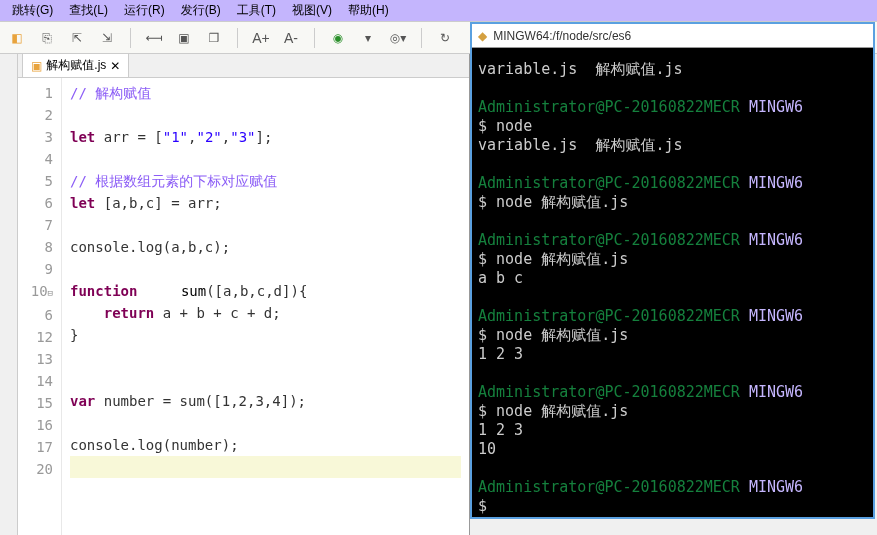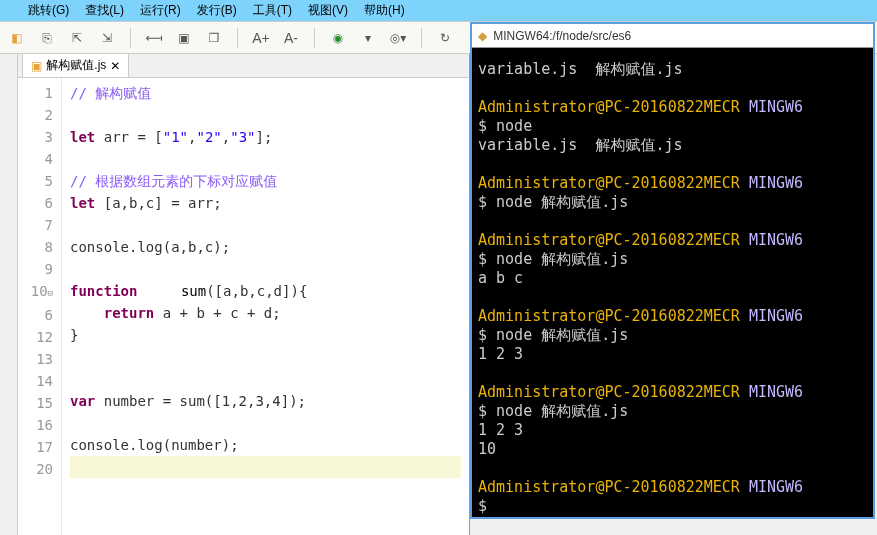--- a/index.html
+++ b/index.html
@@ -1,17 +1,17 @@
 <!DOCTYPE html>
 <html><head>
 <meta charset="utf-8">
 <style>
 * { margin: 0; padding: 0; box-sizing: border-box; }
 body { font-family: "Microsoft YaHei", sans-serif; font-size: 12px; background: #f0f0f0; width: 877px; height: 535px; overflow: hidden; position: relative; }
-.menubar { display: flex; background: #7dd3fc; border-bottom: 1px solid #ccc; height: 22px; padding-left: 20px; }
+.menubar { display: flex; background: #c4b5fd; border-bottom: 1px solid #ccc; height: 22px; padding-left: 4px; }
 .menubar span { padding: 2px 8px; cursor: default; }
 .toolbar { display: flex; background: #f8f8f5; border-bottom: 1px solid #ccc; height: 32px; align-items: center; padding: 0 8px; gap: 12px; }
 .toolbar .tbtn { width: 18px; height: 18px; display: inline-flex; align-items: center; justify-content: center; color: #555; }
 .toolbar .sep { width: 1px; height: 20px; background: #ccc; margin: 0 2px; }
 .main { display: flex; height: calc(535px - 22px); }
 .left-gutter { width: 18px; background: #f0f0f0; border-right: 1px solid #ccc; }
 .editor-pane { flex: 0 0 452px; background: #fff; border-right: 1px solid #999; display: flex; flex-direction: column; }
 .tabbar { display: flex; background: #f0f0f0; border-bottom: 1px solid #ccc; height: 24px; align-items: flex-end; padding-left: 4px; }
 .tab { display: flex; align-items: center; gap: 4px; background: #fff; border: 1px solid #ccc; border-bottom: none; padding: 3px 8px; font-size: 12px; }
 .tab .ficon { color: #e8a33d; }
@@ -20,21 +20,21 @@
 .code { flex: 1; padding: 4px 8px; white-space: pre; color: #333; }
 .code .cm { color: #8b5cf6; }
 .code .kw { color: #7f0055; font-weight: bold; }
 .code .st { color: #2a00ff; }
 .code .fn { color: #000; margin-left: 35px; }
 .code .current { background: #f8f8d8; display: inline-block; width: 100%; }
 .terminal { position: absolute; left: 470px; top: 22px; width: 405px; height: 497px; border: 2px solid #5aa0e0; background: #000; display: flex; flex-direction: column; }
 .term-title { background: #fff; color: #333; height: 24px; display: flex; align-items: center; padding: 0 6px; gap: 6px; font-size: 12px; border-bottom: 1px solid #999; }
 .term-title .ticon { color: #d4a040; }
 .term-body { flex: 1; padding: 12px 6px; font-family: "Consolas", monospace; font-size: 15px; line-height: 19px; color: #c0c0c0; overflow: hidden; }
-.term-body .g { color: #eab308; }
+.term-body .g { color: #15803d; }
 .term-body .y { color: #c4b5fd; }
 .term-body .w { color: #cccccc; }
 .term-body .line { white-space: pre; }
 </style>
 </head>
 <body>
 
 <div class="menubar">
   <span>跳转(G)</span>
   <span>查找(L)</span>

